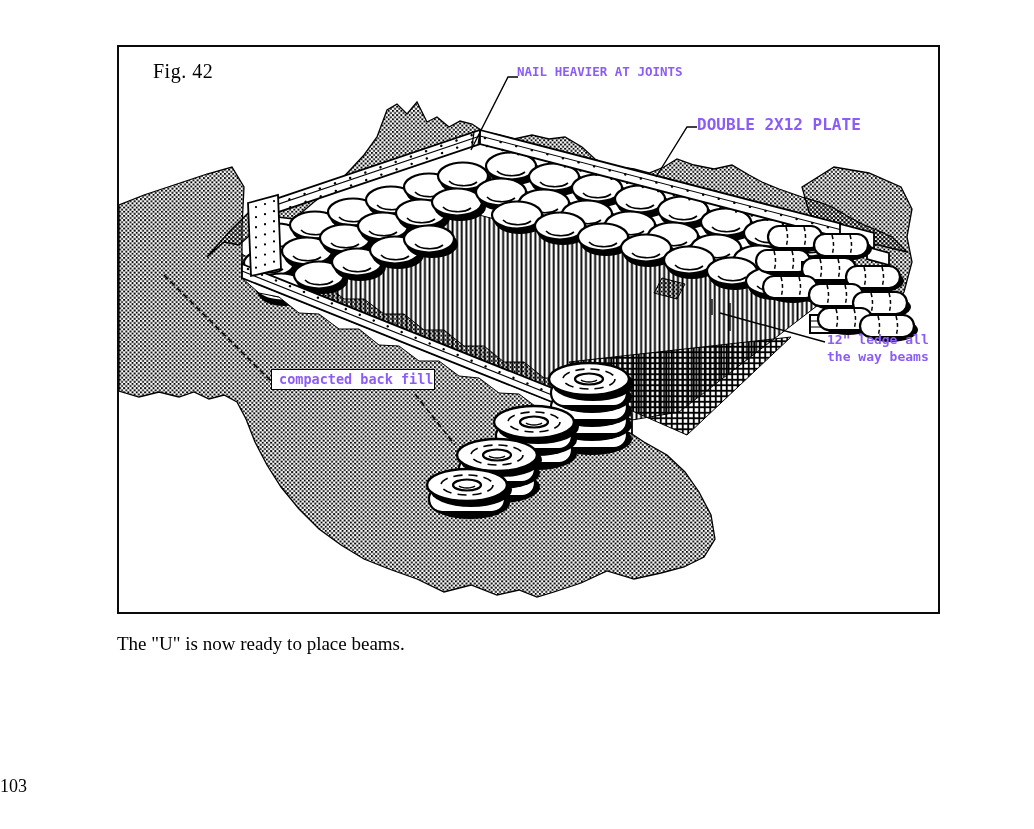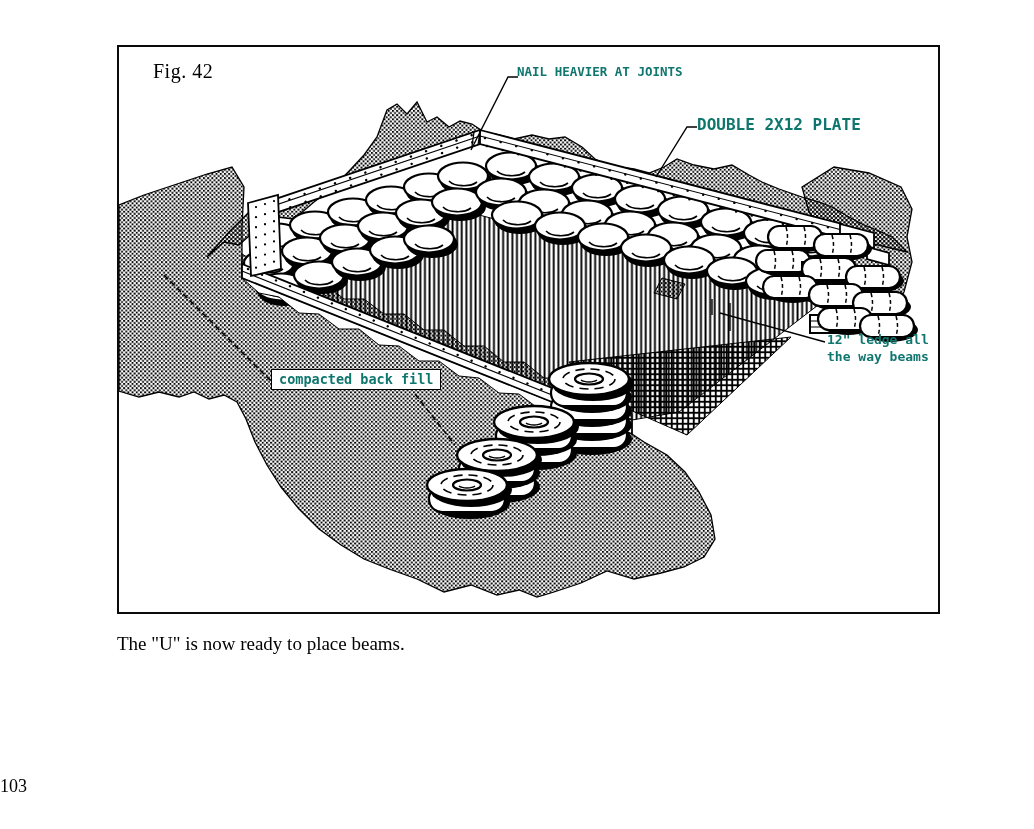--- a/index.html
+++ b/index.html
@@ -3,27 +3,27 @@
 <meta charset="utf-8">
 <style>
   html,body{margin:0;padding:0;background:#fff;}
   .page{position:relative;width:1034px;height:829px;background:#fff;overflow:hidden;
         font-family:"Liberation Serif",serif;color:#000;}
   .figure-frame{position:absolute;left:117px;top:45px;width:819px;height:565px;
         border:2px solid #0a0a0a;background:#fff;}
   .figure-frame svg{position:absolute;left:0;top:0;}
   .fig-label{position:absolute;left:25px;top:13px;font:400 20px "Liberation Serif",serif;
         letter-spacing:.5px;margin-left:9px;}
-  .lbl{position:absolute;white-space:nowrap;color:#0f766e;
+  .lbl{position:absolute;white-space:nowrap;color:#8b5cf6;
         font-family:"DejaVu Sans Mono",monospace;font-weight:700;}
   .lbl-nail{left:398px;top:17px;font-size:12.5px;}
   .lbl-plate{left:578px;top:68px;font-size:16px;}
   .lbl-ledge{left:708px;top:284px;font-size:13px;line-height:17px;}
   .lbl-backfill{left:152px;top:322px;font-size:13.5px;background:#fff;
-        border:1.2px solid #000;padding:1px 7px 2px 7px;}
+        border:1.2px solid #000;padding:1px 1px 2px 7px;}
   .caption{position:absolute;left:117px;top:633px;font:400 19px "Liberation Serif",serif;}
   .page-number{position:absolute;left:0;top:776px;width:1034px;text-align:left;
         font:400 18px "Liberation Serif",serif;}
 </style>
 </head>
 <body>
 
 <div class="page">
   <div class="figure-frame">
 

